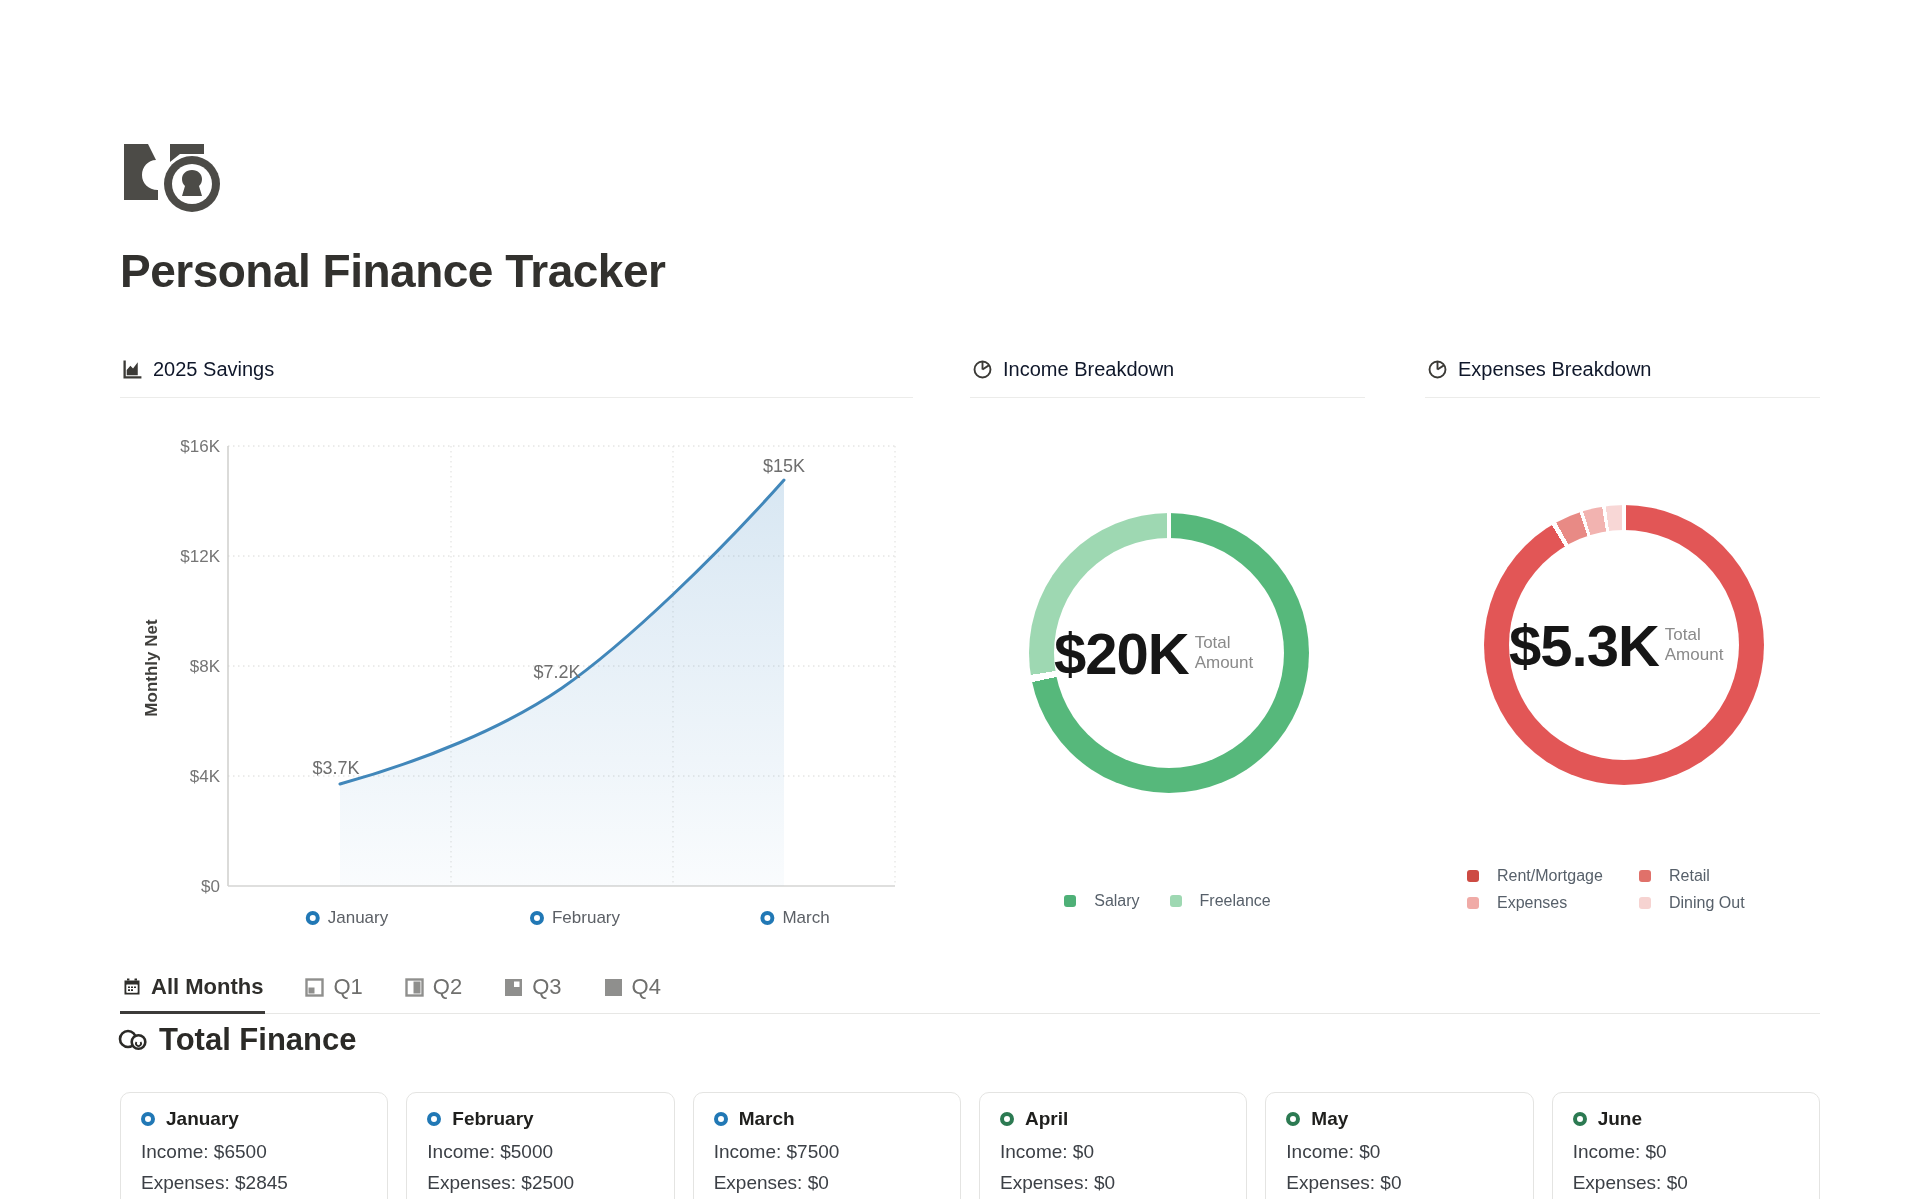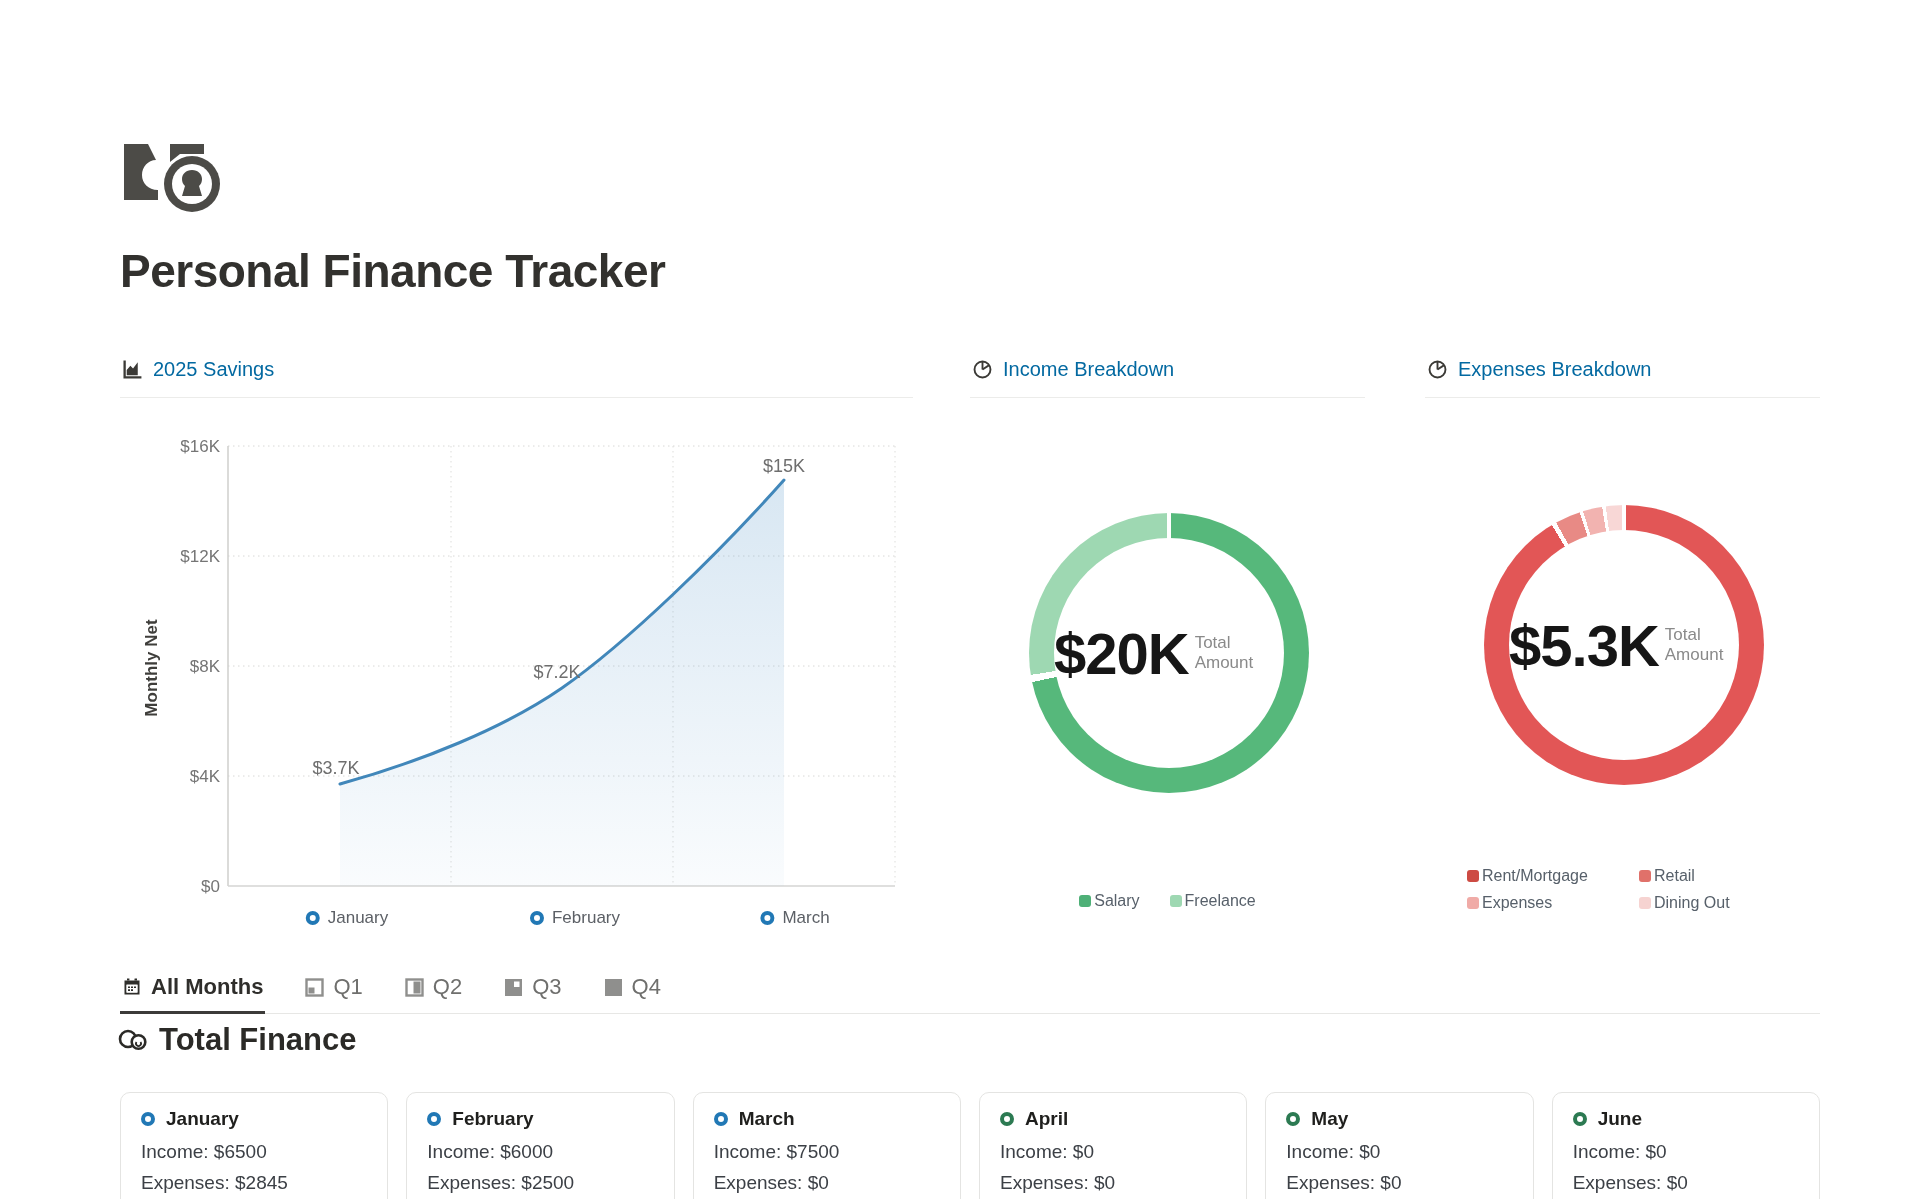--- a/index.html
+++ b/index.html
@@ -10,21 +10,21 @@
   
   .logo { left:122px; top:138px; }
   h1.page-title { left:120px; top:244px; font-size:46px; font-weight:700; letter-spacing:-0.5px; color:#32312e; }
 
   
   .panel { position:absolute; top:352px; }
   .panel-savings  { left:120px;  width:793px; height:600px; }
   .panel-income   { left:970px;  width:395px; height:600px; }
   .panel-expenses { left:1425px; width:395px; height:600px; }
   .panel-header { display:flex; align-items:center; gap:10px; padding:6px 2px 16px 2px;
-                  border-bottom:1px solid #ececea; font-size:20px; font-weight:500; color:#0369a1; }
+                  border-bottom:1px solid #ececea; font-size:20px; font-weight:500; color:#0f172a; }
   .panel-header svg { flex:0 0 auto; }
 
   
   .chart-svg { position:absolute; left:0; top:78px; }
   .y-axis-title { position:absolute; left:-28px; top:316px; transform:translate(0,-50%) rotate(-90deg);
                   transform-origin:center; font-size:17px; font-weight:700; color:#3f3e3b; white-space:nowrap; width:120px; text-align:center; }
   .tick-label { font-size:17px; fill:#757575; }
   .pt-label   { font-size:18px; fill:#6e6e6e; }
   .x-labels { position:absolute; top:556px; left:0; width:100%; height:24px; }
   .x-label { position:absolute; transform:translateX(-50%); display:flex; align-items:center; gap:8px;
@@ -42,21 +42,21 @@
   .donut-red { background:conic-gradient(#ffffff 0deg 1deg, #e25656 1deg 329deg, #ffffff 329deg 331deg,
                  #e88a85 331deg 341.5deg, #ffffff 341.5deg 343deg, #f2b3b0 343deg 351deg,
                  #ffffff 351deg 352.5deg, #f8d7d6 352.5deg 359deg, #ffffff 359deg 360deg); }
   .donut-center { position:absolute; inset:25px; z-index:2; display:flex; 
                   align-items:center; justify-content:center; gap:6px; }
   .donut-total { font-size:58px; font-weight:600; color:#161616; letter-spacing:-1px; }
   .donut-sub   { font-size:17px; color:#8a8a8a; }
 
   .legend-row { position:absolute; left:0; width:100%; display:flex; justify-content:center; gap:30px; }
   .legend-grid { position:absolute; left:42px; display:grid; grid-template-columns:172px 172px; row-gap:9px; }
-  .legend-item { display:flex; align-items:center; gap:3px; font-size:16px; color:#57606a; }
+  .legend-item { display:flex; align-items:center; gap:18px; font-size:16px; color:#57606a; }
   .swatch { width:12px; height:12px; border-radius:3px; flex:0 0 auto; }
 
   
   .tabbar { position:absolute; left:120px; top:968px; width:1700px; border-bottom:1px solid #e7e7e5;
             display:flex; align-items:flex-end; gap:38px; }
   .tab { display:flex; align-items:center; gap:9px; font-size:22px; color:#6f6f6d;
          padding:6px 2px 11px 2px; cursor:pointer; border-bottom:3px solid transparent; margin-bottom:-1px;justify-content:center; }
   .tab.active { color:#2f2e2b; font-weight:700; border-bottom-color:#3c3b39; }
 
   
@@ -263,21 +263,21 @@
     </div>
     <div class="card-line">Income: $6500</div>
     <div class="card-line">Expenses: $2845</div>
 
   </div>
   <div class="card">
     <div class="card-head">
       <span class="dot dot-blue"></span>
       <span>February</span>
     </div>
-    <div class="card-line">Income: $6000</div>
+    <div class="card-line">Income: $5000</div>
     <div class="card-line">Expenses: $2500</div>
 
   </div>
   <div class="card">
     <div class="card-head">
       <span class="dot dot-blue"></span>
       <span>March</span>
     </div>
     <div class="card-line">Income: $7500</div>
     <div class="card-line">Expenses: $0</div>

